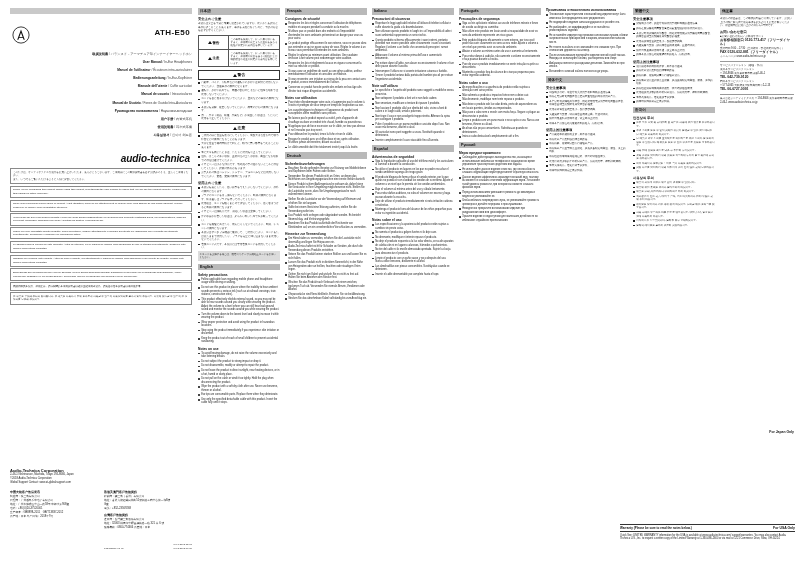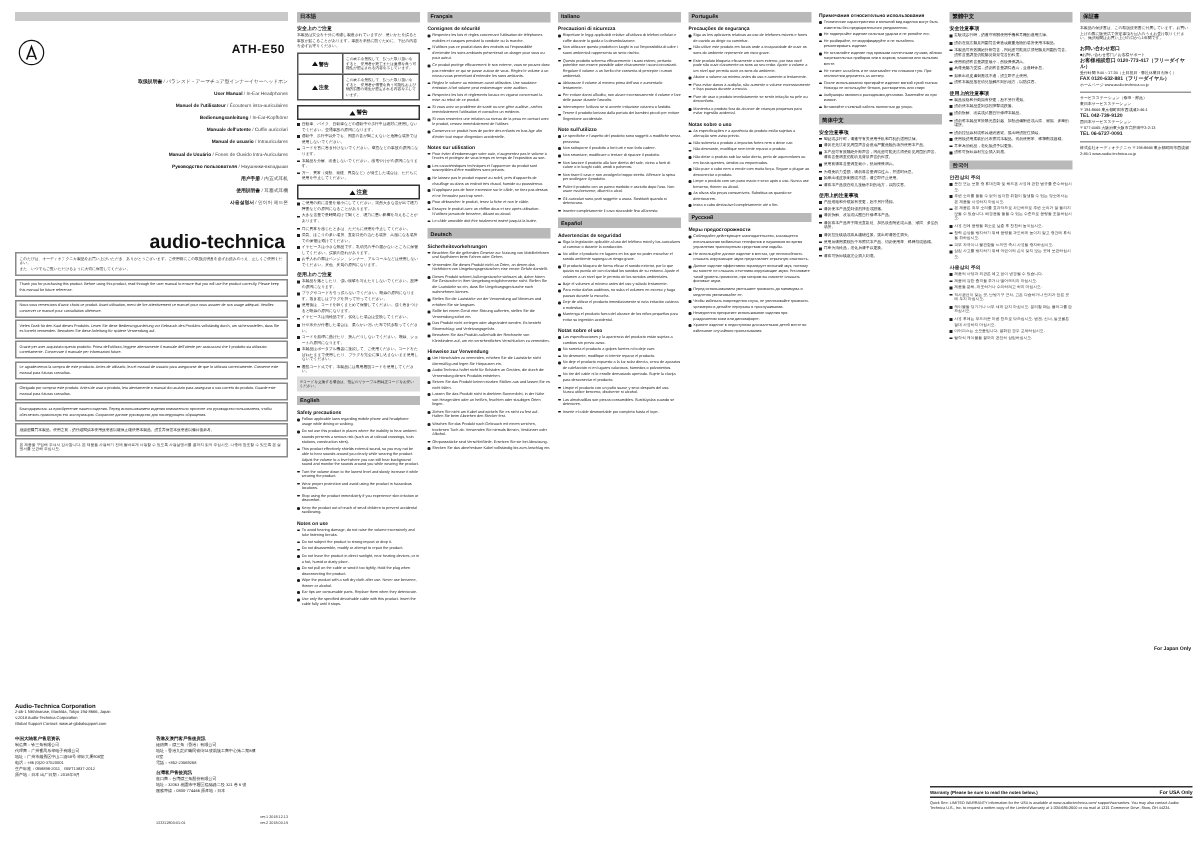--- a/index.html
+++ b/index.html
@@ -24,21 +24,21 @@
 
   
   .lang-list { position: absolute; left: 6px; top: 50px; width: 186px; text-align: right; }
   .lang-row { font-size: 3.2px; line-height: 8.1px; color: #111; white-space: nowrap; }
   .lang-row .t { font-weight: bold; }
   .lang-row .sep { color: #555; }
   .lang-row .s { color: #3d3d3d; font-weight: normal; }
 
   .brand {
     position: absolute; right: 612px; top: 153px;
-    font-size: 13px; font-weight: bold; color: #111; letter-spacing: -.1px;
+    font-size: 10px; font-weight: bold; color: #111; letter-spacing: -.1px; font-style: italic;
   }
 
   
   .intro-wrap { position: absolute; left: 10px; top: 168px; width: 182px; }
   .intro-box { border: .4px solid #8a8a8a; padding: 1.6px 2px; margin-bottom: 1.4px; }
   .intro-box p { font-size: 2.5px; line-height: 3.6px; color: #222; }
   .intro-box p + p { margin-top: .4px; }
 
   
   .corp { position: absolute; left: 10px; top: 468px; width: 182px; }

